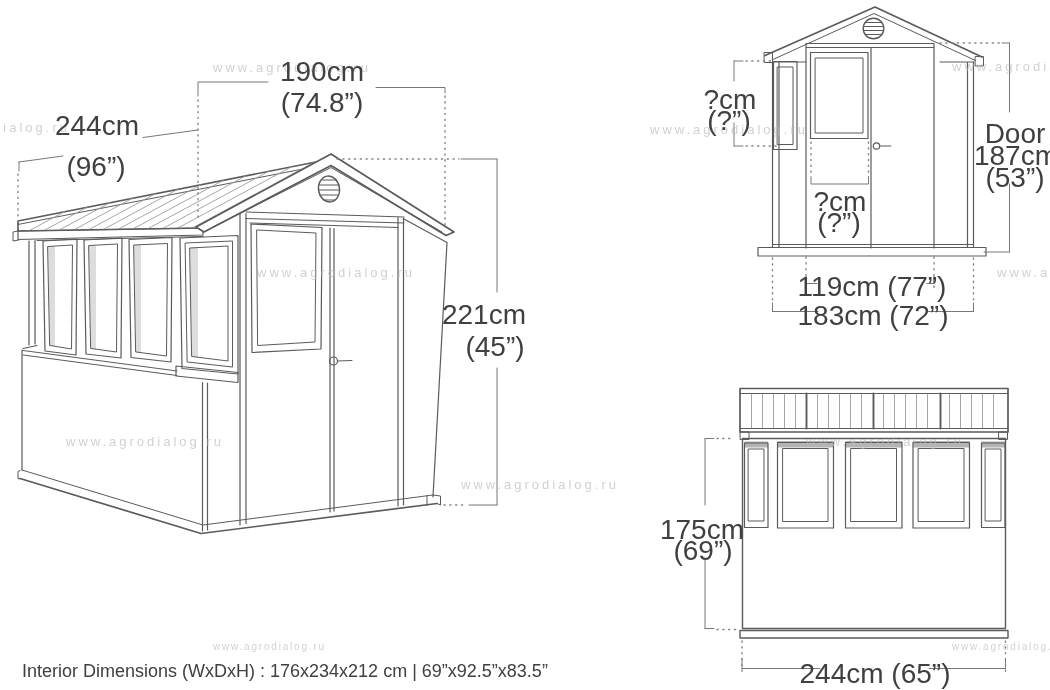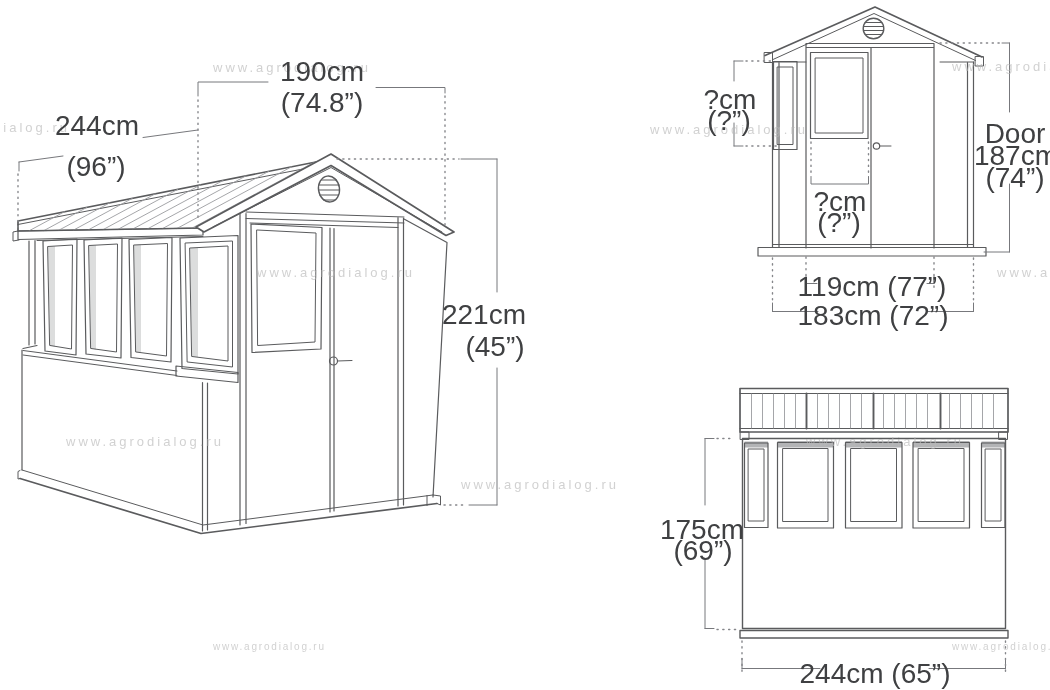--- a/index.html
+++ b/index.html
@@ -162,34 +162,35 @@
   <div class="label big" style="left:322px;top:89px">(74.8”)</div>
   <div class="label big" style="left:484px;top:301px">221cm</div>
   <div class="label big" style="left:495px;top:333px">(45”)</div>
 
   <div class="label mid" style="left:730px;top:86px">?cm</div>
   <div class="label mid" style="left:729px;top:107px">(?”)</div>
   <div class="label mid" style="left:840px;top:188px">?cm</div>
   <div class="label mid" style="left:839px;top:209px">(?”)</div>
   <div class="label mid" style="left:1015px;top:120px">Door</div>
   <div class="label mid" style="left:1016px;top:142px">187cm</div>
-  <div class="label mid" style="left:1015px;top:164px">(74”)</div>
+  <div class="label mid" style="left:1015px;top:164px">(53”)</div>
   <div class="label mid" style="left:872px;top:273px">119cm (77”)</div>
   <div class="label mid" style="left:873px;top:302px">183cm (72”)</div>
 
   <div class="label mid" style="left:702px;top:516px">175cm</div>
   <div class="label mid" style="left:703px;top:537px">(69”)</div>
   <div class="label mid" style="left:875px;top:660px">244cm (65”)</div>
 
   <div class="watermark" style="left:213px;top:61px">www.agrodialog.ru</div>
   <div class="watermark" style="left:-88px;top:121px">www.agrodialog.ru</div>
   <div class="watermark" style="left:257px;top:266px">www.agrodialog.ru</div>
   <div class="watermark" style="left:66px;top:435px">www.agrodialog.ru</div>
   <div class="watermark" style="left:461px;top:478px">www.agrodialog.ru</div>
   <div class="watermark" style="left:650px;top:123px">www.agrodialog.ru</div>
   <div class="watermark" style="left:952px;top:60px">www.agrodialog.ru</div>
   <div class="watermark" style="left:997px;top:266px">www.agrodialog.ru</div>
   <div class="watermark" style="left:806px;top:435px">www.agrodialog.ru</div>
   <div class="watermark small" style="left:213px;top:642px">www.agrodialog.ru</div>
   <div class="watermark small" style="left:952px;top:642px">www.agrodialog.ru</div>
 
+  <div id="caption">Interior Dimensions (WxDxH) : 176x234x212 cm | 69”x92.5”x83.5”</div>
 
 </div>
 
 </body></html>

